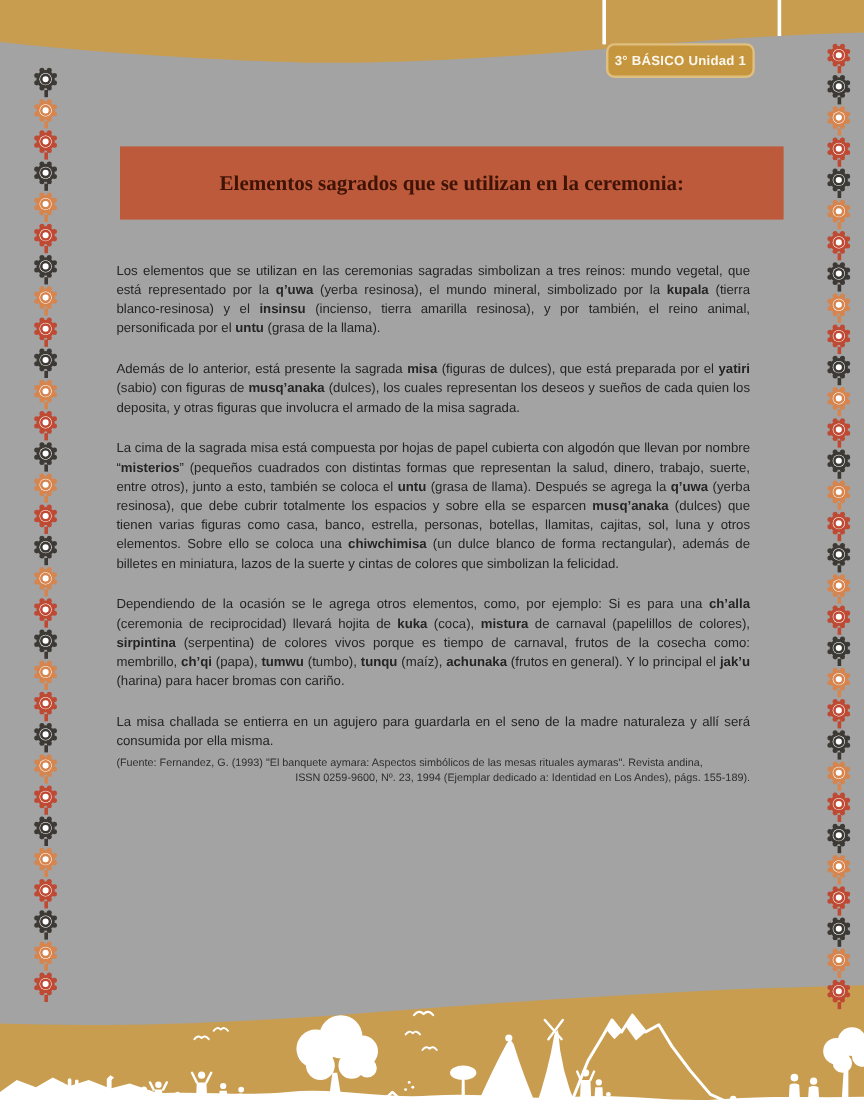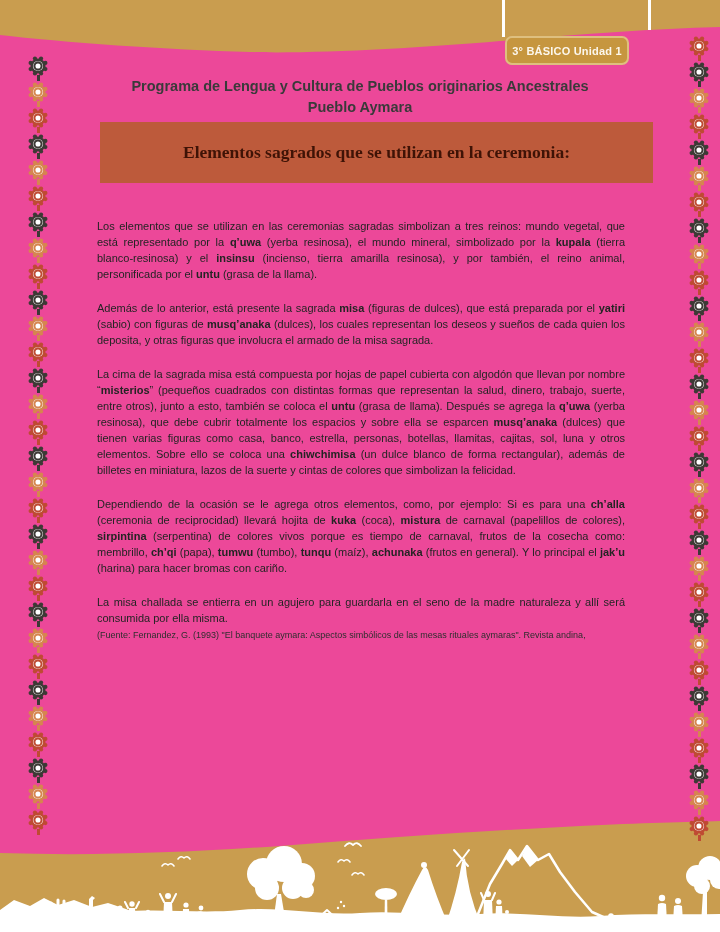--- a/index.html
+++ b/index.html
@@ -1,16 +1,16 @@
 <!DOCTYPE html>
 <html><head>
 <meta charset="utf-8">
 <style>
   html,body{margin:0;padding:0;background:#fff;}
-  .page{position:relative;width:720px;height:932px;background:#ec4899;overflow:hidden;
+  .page{position:relative;width:720px;height:932px;background:#a3a3a3;overflow:hidden;
         font-family:"Liberation Sans",sans-serif;}
 
   
   .top-band{position:absolute;top:0;left:0;width:720px;height:64px;}
   
   .unit-badge{position:absolute;left:505px;top:36px;width:120px;height:25px;
       background:#c6963f;border:2px solid #debf7f;border-radius:7px;
       display:flex;align-items:center;justify-content:center;
       color:#fcf7ed;font-size:11px;font-weight:bold;letter-spacing:.2px;z-index:4;}
 
@@ -1029,39 +1029,36 @@
           <circle cx="13.06" cy="2.61" r="2.1" fill="#bf4a33"></circle>
           <circle cx="17.39" cy="6.94" r="2.1" fill="#bf4a33"></circle>
           <circle cx="10" cy="10" r="7.6" fill="#bf4a33"></circle>
           <circle cx="10" cy="10" r="5.1" fill="#fff"></circle>
           <circle cx="10" cy="10" r="3.6" fill="none" stroke="#bf4a33" stroke-width="2.1"></circle>
         </svg>
         <div class="link" style="background:#bf4a33"></div>
       </div>
     </div>
 
-  <div class="doc-title">
-    <div>Programa de Lengua y Cultura de Pueblos originarios Ancestrales</div>
-    <div>Pueblo Aymara</div>
-  </div>
 
   <div class="banner" style="background: rgb(189, 90, 59);">
     <div class="banner-text" style="color: rgb(63, 19, 6);">Elementos sagrados que se utilizan en la ceremonia:</div>
   </div>
 
   <div class="content">
     <div class="paragraphs">
         <p><span>Los elementos que se utilizan en las ceremonias sagradas simbolizan a tres reinos: mundo vegetal, que está representado por la </span><span class="b">q’uwa</span><span> (yerba resinosa), el mundo mineral, simbolizado por la </span><span class="b">kupala</span><span> (tierra blanco-resinosa) y el </span><span class="b">insinsu</span><span> (incienso, tierra amarilla resinosa), y por también, el reino animal, personificada por el </span><span class="b">untu</span><span> (grasa de la llama).</span></p>
         <p><span>Además de lo anterior, está presente la sagrada </span><span class="b">misa</span><span> (figuras de dulces), que está preparada por el </span><span class="b">yatiri</span><span> (sabio) con figuras de </span><span class="b">musq’anaka</span><span> (dulces), los cuales representan los deseos y sueños de cada quien los deposita, y otras figuras que involucra el armado de la misa sagrada.</span></p>
         <p><span>La cima de la sagrada misa está compuesta por hojas de papel cubierta con algodón que llevan por nombre “</span><span class="b">misterios</span><span>” (pequeños cuadrados con distintas formas que representan la salud, dinero, trabajo, suerte, entre otros), junto a esto, también se coloca el </span><span class="b">untu</span><span> (grasa de llama). Después se agrega la </span><span class="b">q’uwa</span><span> (yerba resinosa), que debe cubrir totalmente los espacios y sobre ella se esparcen </span><span class="b">musq’anaka</span><span> (dulces) que tienen varias figuras como casa, banco, estrella, personas, botellas, llamitas, cajitas, sol, luna y otros elementos. Sobre ello se coloca una </span><span class="b">chiwchimisa</span><span> (un dulce blanco de forma rectangular), además de billetes en miniatura, lazos de la suerte y cintas de colores que simbolizan la felicidad.</span></p>
         <p><span>Dependiendo de la ocasión se le agrega otros elementos, como, por ejemplo: Si es para una </span><span class="b">ch’alla</span><span> (ceremonia de reciprocidad) llevará hojita de </span><span class="b">kuka</span><span> (coca), </span><span class="b">mistura</span><span> de carnaval (papelillos de colores), </span><span class="b">sirpintina</span><span> (serpentina) de colores vivos porque es tiempo de carnaval, frutos de la cosecha como: membrillo, </span><span class="b">ch’qi</span><span> (papa), </span><span class="b">tumwu</span><span> (tumbo), </span><span class="b">tunqu</span><span> (maíz), </span><span class="b">achunaka</span><span> (frutos en general). Y lo principal el </span><span class="b">jak’u</span><span> (harina) para hacer bromas con cariño.</span></p>
         <p><span>La misa challada se entierra en un agujero para guardarla en el seno de la madre naturaleza y allí será consumida por ella misma.</span></p>
       </div>
     <div class="citation">
       <div class="c1">(Fuente: Fernandez, G. (1993) "El banquete aymara: Aspectos simbólicos de las mesas rituales aymaras". Revista andina,</div>
+      <div class="c2">ISSN 0259-9600, Nº. 23, 1994 (Ejemplar dedicado a: Identidad en Los Andes), págs. 155-189).</div>
     </div>
   </div>
 
   <svg class="footer-art" viewBox="0 0 720 112" aria-hidden="true">
     <path class="band-fill" d="M0,33 C90,36 180,33 280,26 C380,18 480,11 580,6 C640,3 690,2 720,1 L720,112 L0,112 Z" fill="#c99d4f"></path>
 
     <g fill="#ffffff" stroke="none">
 
       <path d="M0,112 L0,98 C40,92 80,96 120,92 C160,88 200,94 240,90 C280,86 320,96 360,93 C400,90 440,97 480,94 C520,91 560,99 600,96 C640,93 680,95 720,94 L720,112 Z"></path>
       <path d="M0,112 L0,90 L14,80 L30,86 L44,78 L58,85 L74,80 L92,87 L108,83 L126,89 L142,95 L150,112 Z"></path>

